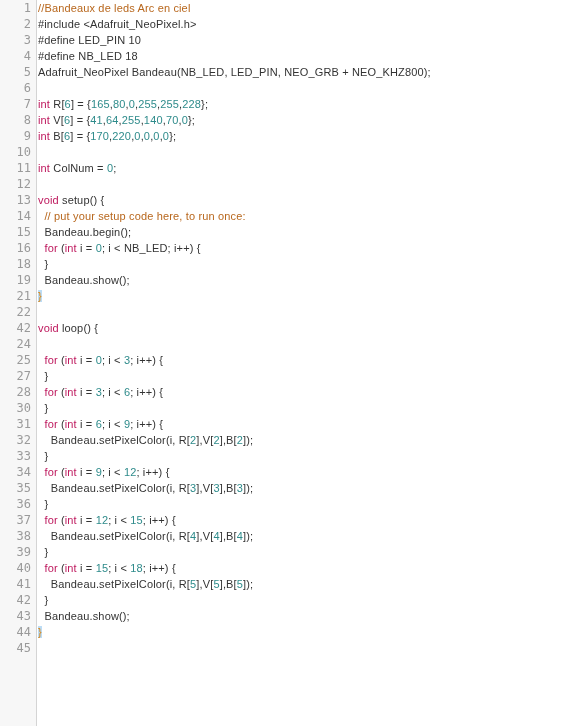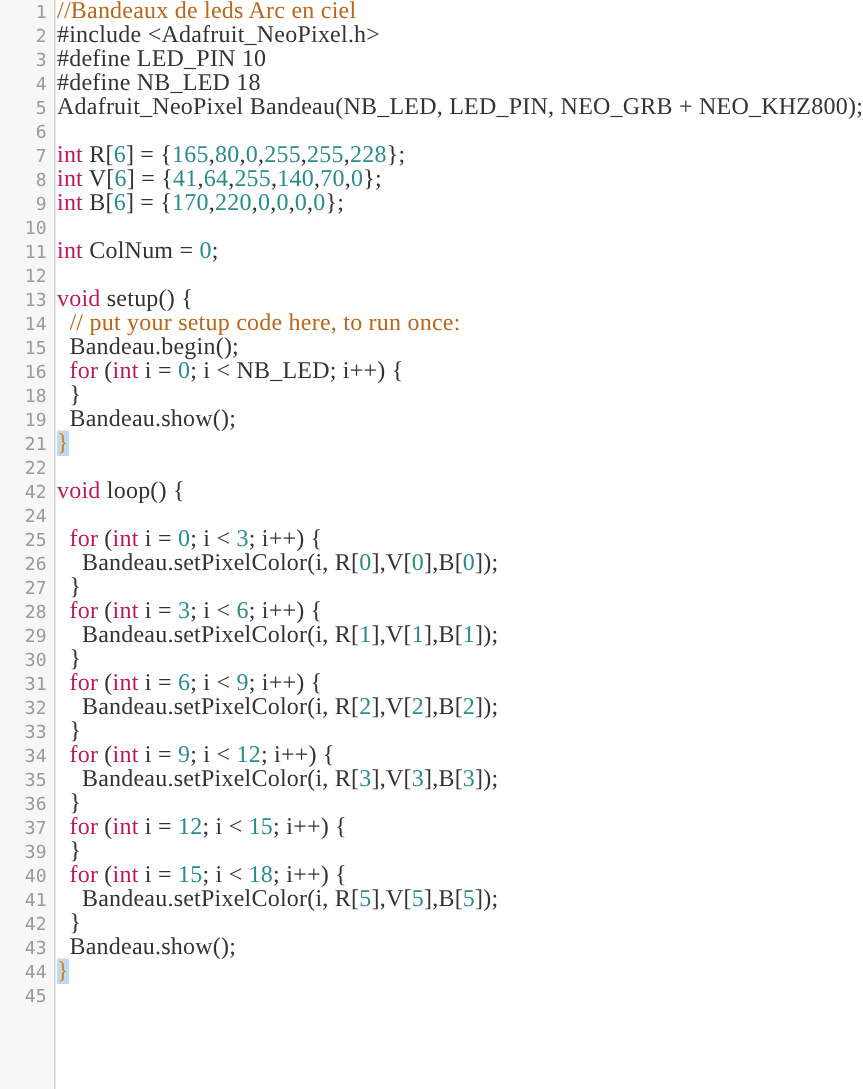--- a/index.html
+++ b/index.html
@@ -51,22 +51,22 @@
     user-select: none;
   }
   .lgap {
     width: 7px;
     min-width: 7px;
   }
   .code {
     flex: 1;
     white-space: pre;
     color: #333333;
-    font-family: Liberation Serif, serif;
-    font-size: 16px;
+    font-family: Liberation Sans, sans-serif;
+    font-size: 11px;
     line-height: 16px;
     letter-spacing: 0.15px;
   }
   .tok-comment { color: #b8671d; }
   .tok-keyword { color: #be185d; }
   .tok-number  { color: #2e8b8b; }
   .tok-plain   { color: #333333; }
   .tok-brace-match {
     color: #d9810a;
     background: #bcdcf5;
@@ -94,32 +94,31 @@
       <div class="row"><span class="lnum">14</span><span class="lgap"></span><span class="code"><span class="tok-comment">  // put your setup code here, to run once:</span></span></div>
       <div class="row"><span class="lnum">15</span><span class="lgap"></span><span class="code"><span class="tok-plain">  Bandeau.begin();</span></span></div>
       <div class="row"><span class="lnum">16</span><span class="lgap"></span><span class="code"><span class="tok-plain">  </span><span class="tok-keyword">for</span><span class="tok-plain"> (</span><span class="tok-keyword">int</span><span class="tok-plain"> i = </span><span class="tok-number">0</span><span class="tok-plain">; i &lt; NB_LED; i++) {</span></span></div>
       <div class="row"><span class="lnum">18</span><span class="lgap"></span><span class="code"><span class="tok-plain">  }</span></span></div>
       <div class="row"><span class="lnum">19</span><span class="lgap"></span><span class="code"><span class="tok-plain">  Bandeau.show();</span></span></div>
       <div class="row"><span class="lnum">21</span><span class="lgap"></span><span class="code"><span class="tok-brace-match">}</span></span></div>
       <div class="row"><span class="lnum">22</span><span class="lgap"></span><span class="code"></span></div>
       <div class="row"><span class="lnum">42</span><span class="lgap"></span><span class="code"><span class="tok-keyword">void</span><span class="tok-plain"> loop() {</span></span></div>
       <div class="row"><span class="lnum">24</span><span class="lgap"></span><span class="code"></span></div>
       <div class="row"><span class="lnum">25</span><span class="lgap"></span><span class="code"><span class="tok-plain">  </span><span class="tok-keyword">for</span><span class="tok-plain"> (</span><span class="tok-keyword">int</span><span class="tok-plain"> i = </span><span class="tok-number">0</span><span class="tok-plain">; i &lt; </span><span class="tok-number">3</span><span class="tok-plain">; i++) {</span></span></div>
-      <div class="row"><span class="lnum">26</span><span class="lgap"></span><span class="code"><span class="tok-plain">    Bandeau.setPixelColor(i, R[</span><span class="tok-number">0</span><span class="tok-plain">],V[</span><span class="tok-number">0</span><span class="tok-plain">],B[</span><span class="tok-number">0</span><span class="tok-plain">]);</span></span></div>
       <div class="row"><span class="lnum">27</span><span class="lgap"></span><span class="code"><span class="tok-plain">  }</span></span></div>
       <div class="row"><span class="lnum">28</span><span class="lgap"></span><span class="code"><span class="tok-plain">  </span><span class="tok-keyword">for</span><span class="tok-plain"> (</span><span class="tok-keyword">int</span><span class="tok-plain"> i = </span><span class="tok-number">3</span><span class="tok-plain">; i &lt; </span><span class="tok-number">6</span><span class="tok-plain">; i++) {</span></span></div>
-      <div class="row"><span class="lnum">29</span><span class="lgap"></span><span class="code"><span class="tok-plain">    Bandeau.setPixelColor(i, R[</span><span class="tok-number">1</span><span class="tok-plain">],V[</span><span class="tok-number">1</span><span class="tok-plain">],B[</span><span class="tok-number">1</span><span class="tok-plain">]);</span></span></div>
       <div class="row"><span class="lnum">30</span><span class="lgap"></span><span class="code"><span class="tok-plain">  }</span></span></div>
       <div class="row"><span class="lnum">31</span><span class="lgap"></span><span class="code"><span class="tok-plain">  </span><span class="tok-keyword">for</span><span class="tok-plain"> (</span><span class="tok-keyword">int</span><span class="tok-plain"> i = </span><span class="tok-number">6</span><span class="tok-plain">; i &lt; </span><span class="tok-number">9</span><span class="tok-plain">; i++) {</span></span></div>
       <div class="row"><span class="lnum">32</span><span class="lgap"></span><span class="code"><span class="tok-plain">    Bandeau.setPixelColor(i, R[</span><span class="tok-number">2</span><span class="tok-plain">],V[</span><span class="tok-number">2</span><span class="tok-plain">],B[</span><span class="tok-number">2</span><span class="tok-plain">]);</span></span></div>
       <div class="row"><span class="lnum">33</span><span class="lgap"></span><span class="code"><span class="tok-plain">  }</span></span></div>
       <div class="row"><span class="lnum">34</span><span class="lgap"></span><span class="code"><span class="tok-plain">  </span><span class="tok-keyword">for</span><span class="tok-plain"> (</span><span class="tok-keyword">int</span><span class="tok-plain"> i = </span><span class="tok-number">9</span><span class="tok-plain">; i &lt; </span><span class="tok-number">12</span><span class="tok-plain">; i++) {</span></span></div>
       <div class="row"><span class="lnum">35</span><span class="lgap"></span><span class="code"><span class="tok-plain">    Bandeau.setPixelColor(i, R[</span><span class="tok-number">3</span><span class="tok-plain">],V[</span><span class="tok-number">3</span><span class="tok-plain">],B[</span><span class="tok-number">3</span><span class="tok-plain">]);</span></span></div>
       <div class="row"><span class="lnum">36</span><span class="lgap"></span><span class="code"><span class="tok-plain">  }</span></span></div>
       <div class="row"><span class="lnum">37</span><span class="lgap"></span><span class="code"><span class="tok-plain">  </span><span class="tok-keyword">for</span><span class="tok-plain"> (</span><span class="tok-keyword">int</span><span class="tok-plain"> i = </span><span class="tok-number">12</span><span class="tok-plain">; i &lt; </span><span class="tok-number">15</span><span class="tok-plain">; i++) {</span></span></div>
+      <div class="row"><span class="lnum">38</span><span class="lgap"></span><span class="code"><span class="tok-plain">    Bandeau.setPixelColor(i, R[</span><span class="tok-number">4</span><span class="tok-plain">],V[</span><span class="tok-number">4</span><span class="tok-plain">],B[</span><span class="tok-number">4</span><span class="tok-plain">]);</span></span></div>
       <div class="row"><span class="lnum">39</span><span class="lgap"></span><span class="code"><span class="tok-plain">  }</span></span></div>
       <div class="row"><span class="lnum">40</span><span class="lgap"></span><span class="code"><span class="tok-plain">  </span><span class="tok-keyword">for</span><span class="tok-plain"> (</span><span class="tok-keyword">int</span><span class="tok-plain"> i = </span><span class="tok-number">15</span><span class="tok-plain">; i &lt; </span><span class="tok-number">18</span><span class="tok-plain">; i++) {</span></span></div>
       <div class="row"><span class="lnum">41</span><span class="lgap"></span><span class="code"><span class="tok-plain">    Bandeau.setPixelColor(i, R[</span><span class="tok-number">5</span><span class="tok-plain">],V[</span><span class="tok-number">5</span><span class="tok-plain">],B[</span><span class="tok-number">5</span><span class="tok-plain">]);</span></span></div>
       <div class="row"><span class="lnum">42</span><span class="lgap"></span><span class="code"><span class="tok-plain">  }</span></span></div>
       <div class="row"><span class="lnum">43</span><span class="lgap"></span><span class="code"><span class="tok-plain">  Bandeau.show();</span></span></div>
       <div class="row"><span class="lnum">44</span><span class="lgap"></span><span class="code"><span class="tok-brace-match">}</span></span></div>
       <div class="row"><span class="lnum">45</span><span class="lgap"></span><span class="code"></span></div>
     </div>
 </div>
 

